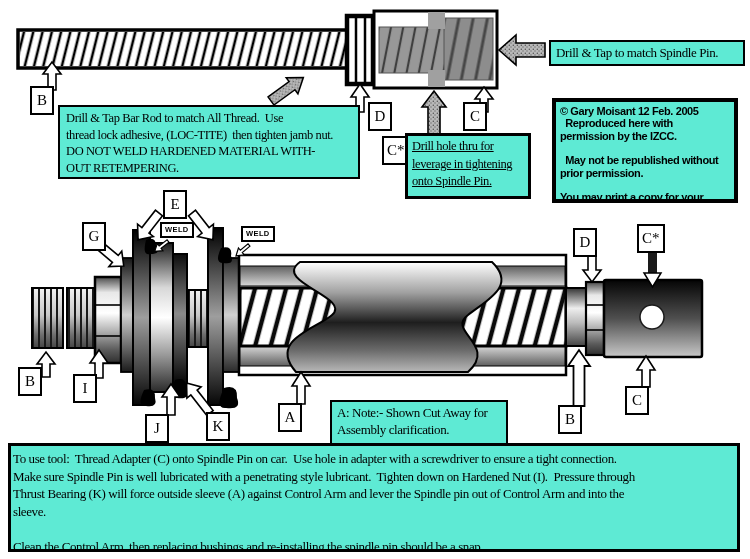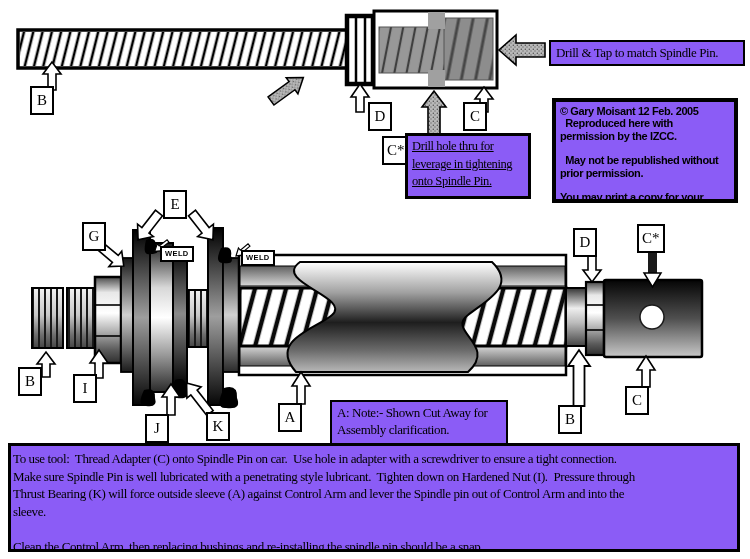--- a/index.html
+++ b/index.html
@@ -4,22 +4,22 @@
 <style>
   html,body{margin:0;padding:0;background:#fff;}
   #canvas{position:relative;width:750px;height:559px;background:#ffffff;overflow:hidden;
           font-family:"Liberation Serif", serif;}
   #art{position:absolute;left:0;top:0;z-index:1;}
   .tag{position:absolute;z-index:3;border:2px solid #000;background:#fff;
        font:15px/1.1 "Liberation Serif", serif;text-align:center;
        padding:4px 3px;min-width:14px;color:#000;}
   .weldtag{position:absolute;z-index:4;border:2px solid #000;background:#fff;
        font:bold 7.5px/1 "Liberation Sans", sans-serif;letter-spacing:.4px;
-       padding:2px 3px;color:#000;margin-top:24px;}
-  .notebox{position:absolute;z-index:3;border:2.5px solid #000;background:#8b5cf6;
+       padding:2px 3px;color:#000;}
+  .notebox{position:absolute;z-index:3;border:2.5px solid #000;background:#5eead4;
        color:#000;white-space:pre;overflow:hidden;
        font:12.5px/1.32 "Liberation Serif", serif;letter-spacing:-0.4px;}
   #note-bar-rod{left:58px;top:105px;width:286px;height:64px;padding:3px 6px;}
   #note-drill-tap{left:549px;top:40px;width:182px;height:18px;padding:2px 5px;font-size:13px;}
   #note-drill-hole{left:405px;top:133px;width:112px;height:56px;padding:2px 4px;
        border-width:3px;font-size:12.5px;line-height:1.4;text-decoration:underline;}
   #note-cutaway{left:330px;top:388px;width:164px;height:37px;padding:2px 5px;font-size:13px;margin-top:12px;}
   #copyright{left:552px;top:98px;width:170px;height:91px;padding:3px 4px;
        border-width:4px;white-space:pre-wrap;
        font:bold 11px/1.12 "Liberation Sans", sans-serif;letter-spacing:-0.4px;}
@@ -239,20 +239,24 @@
   <div class="tag" style="left:145px;top:414px;">J</div>
   <div class="tag" style="left:206px;top:412px;">K</div>
   <div class="tag" style="left:278px;top:403px;">A</div>
   <div class="tag" style="left:573px;top:228px;">D</div>
   <div class="tag" style="left:637px;top:224px;">C*</div>
   <div class="tag" style="left:558px;top:405px;">B</div>
   <div class="tag" style="left:625px;top:386px;">C</div>
   <div class="weldtag" style="left:160px;top:222px;">WELD</div>
   <div class="weldtag" style="left:241px;top:226px;">WELD</div>
 
+  <div class="notebox" id="note-bar-rod">Drill &amp; Tap Bar Rod to match All Thread.  Use
+thread lock adhesive, (LOC-TITE)  then tighten jamb nut.
+DO NOT WELD HARDENED MATERIAL WITH-
+OUT RETEMPERING.</div>
   <div class="notebox" id="note-drill-tap">Drill &amp; Tap to match Spindle Pin.</div>
   <div class="notebox" id="note-drill-hole">Drill hole thru for
 leverage in tightening
 onto Spindle Pin.</div>
   <div class="notebox" id="note-cutaway">A: Note:- Shown Cut Away for
 Assembly clarification.</div>
   <div class="notebox" id="copyright">© Gary Moisant 12 Feb. 2005
   Reproduced here with
 permission by the IZCC.
 

